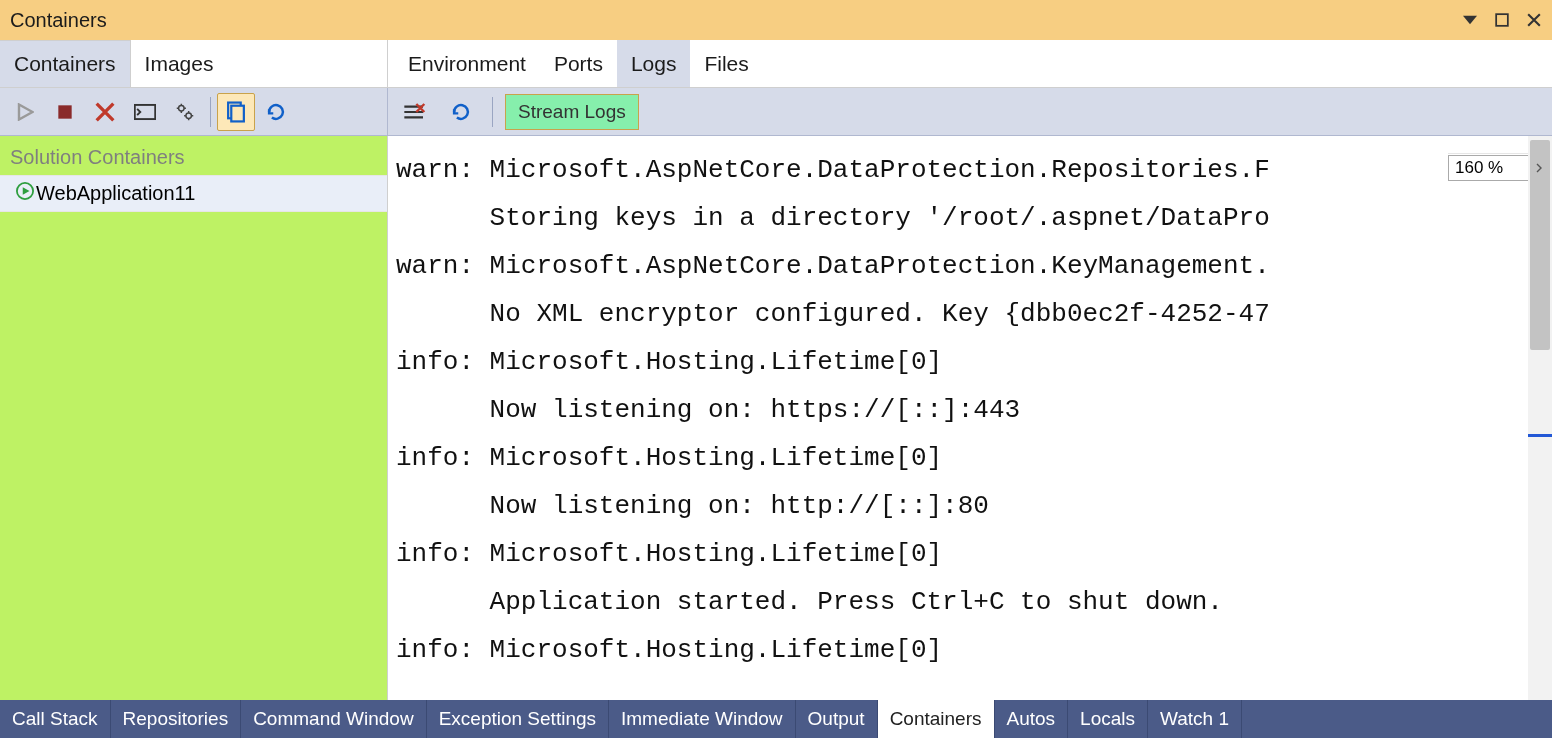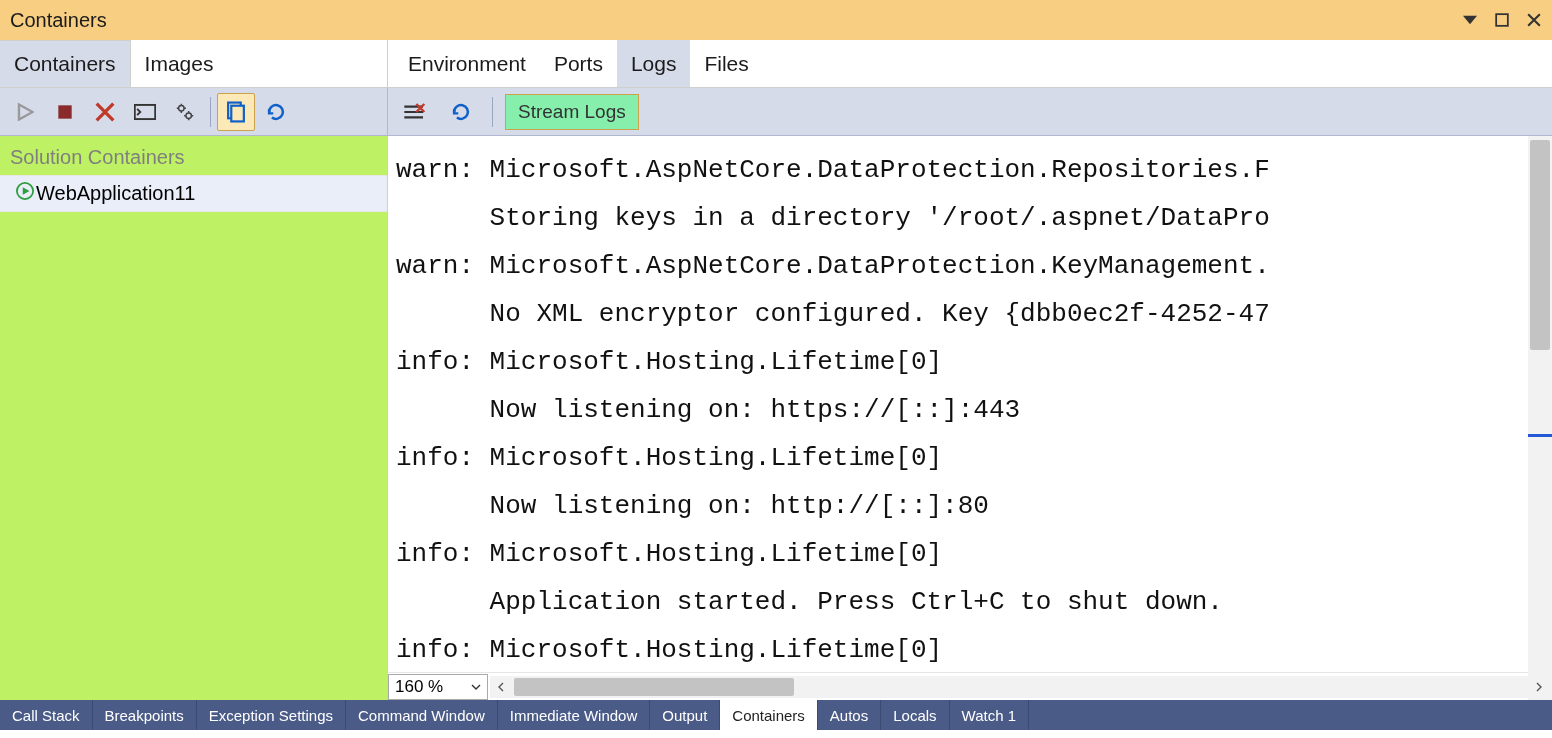--- a/index.html
+++ b/index.html
@@ -23,34 +23,34 @@
   .tbtn.active { background:#fde8b8; border:1px solid #c9a24b; }
   .vsep { width:1px; height:30px; background:#9aa5c2; margin:0 4px; }
   .pill-btn { height:36px; background:#86efac; border:1px solid #c9a24b; display:flex; align-items:center; padding:0 12px; font-size:19px; color:#333; cursor:pointer; }
   
   .body { display:flex; height:calc(738px - 40px - 48px - 48px - 38px); }
   .sidebar { width:388px; background:#bef264; border-right:1px solid #cfcfcf; }
   .side-header { padding:10px 10px 6px 10px; font-size:20px; color:#7f7f7f; border-bottom:1px solid #e6e6e6;}
   .tree-item { display:flex; align-items:center; gap:2px; padding:6px 16px; font-size:20px; background:#e9eef8; border-bottom:1px solid #e6e6e6; cursor:pointer;}
   .play-icon { width:18px; height:18px; color:#2e9e3f; }
   
-  .log-area { flex:1; display:flex; flex-direction:column; position:relative; }
+  .log-area { flex:1; display:flex; flex-direction:row; position:relative; }
   .log-text { flex:1; font-family:Consolas,"Courier New",monospace; font-size:26px; line-height:48px; padding:10px 12px 0 8px; white-space:pre; overflow:hidden; color:#111; }
   .vscroll { position:absolute; right:0; top:0; width:24px; height:100%; background:#f2f2f2; }
   .vscroll .thumb { position:absolute; left:2px; width:20px; background:#c3c3c3; border-radius:2px; }
   .vscroll .mark { position:absolute; left:0; right:0; height:3px; background:#2358d6; }
   
-  .log-footer { height:28px; display:flex; align-items:center; background:#fff; border-top:1px solid #e6e6e6;}
+  .log-footer { height:28px; display:flex; align-items:center; background:#fff; border-top:1px solid #e6e6e6;margin-top:17px;}
   .zoom-box { width:100px; height:26px; border:1px solid #aaa; display:flex; align-items:center; justify-content:space-between; padding:0 6px; font-size:17px; }
   .hscroll { flex:1; height:22px; background:#f2f2f2; position:relative; margin:0 2px; }
   .hscroll .thumb { position:absolute; left:24px; top:2px; height:18px; width:280px; background:#c3c3c3; border-radius:2px;}
   .hscroll .arrow { position:absolute; top:0; width:22px; height:22px; display:flex; align-items:center; justify-content:center; color:#555; cursor:pointer;}
   .hscroll .arrow.left{ left:0;} .hscroll .arrow.right{ right:0;}
   
-  .bottom-tabs { height:30px; background:#4b5b88; display:flex; align-items:stretch; color:#fff; font-size:15px; }
+  .bottom-tabs { height:38px; background:#4b5b88; display:flex; align-items:stretch; color:#fff; font-size:19px; }
   .bottom-tabs .btab { padding:0 12px; display:flex; align-items:center; border-right:1px solid #3b4a73; cursor:pointer; white-space:nowrap;}
   .bottom-tabs .btab.active { background:#fff; color:#222; }
 </style>
 </head>
 <body>
 
 <div class="title-bar">
   <span>Containers</span>
   <div class="controls">
     <span class="ctl">
@@ -199,22 +199,22 @@
               <path d="M3 1 L7 5 L3 9" fill="none" stroke="#555" stroke-width="1.4"></path>
             </svg>
         </div>
       </div>
     </div>
   </div>
 </div>
 
 <div class="bottom-tabs" id="bottomtabs">
     <div class="btab">Call Stack</div>
-    <div class="btab">Breakpoints</div>
+    <div class="btab">Repositories</div>
+    <div class="btab">Command Window</div>
     <div class="btab">Exception Settings</div>
-    <div class="btab">Command Window</div>
     <div class="btab">Immediate Window</div>
     <div class="btab">Output</div>
     <div class="btab active">Containers</div>
     <div class="btab">Autos</div>
     <div class="btab">Locals</div>
     <div class="btab">Watch 1</div>
   </div>
 
 </body></html>

